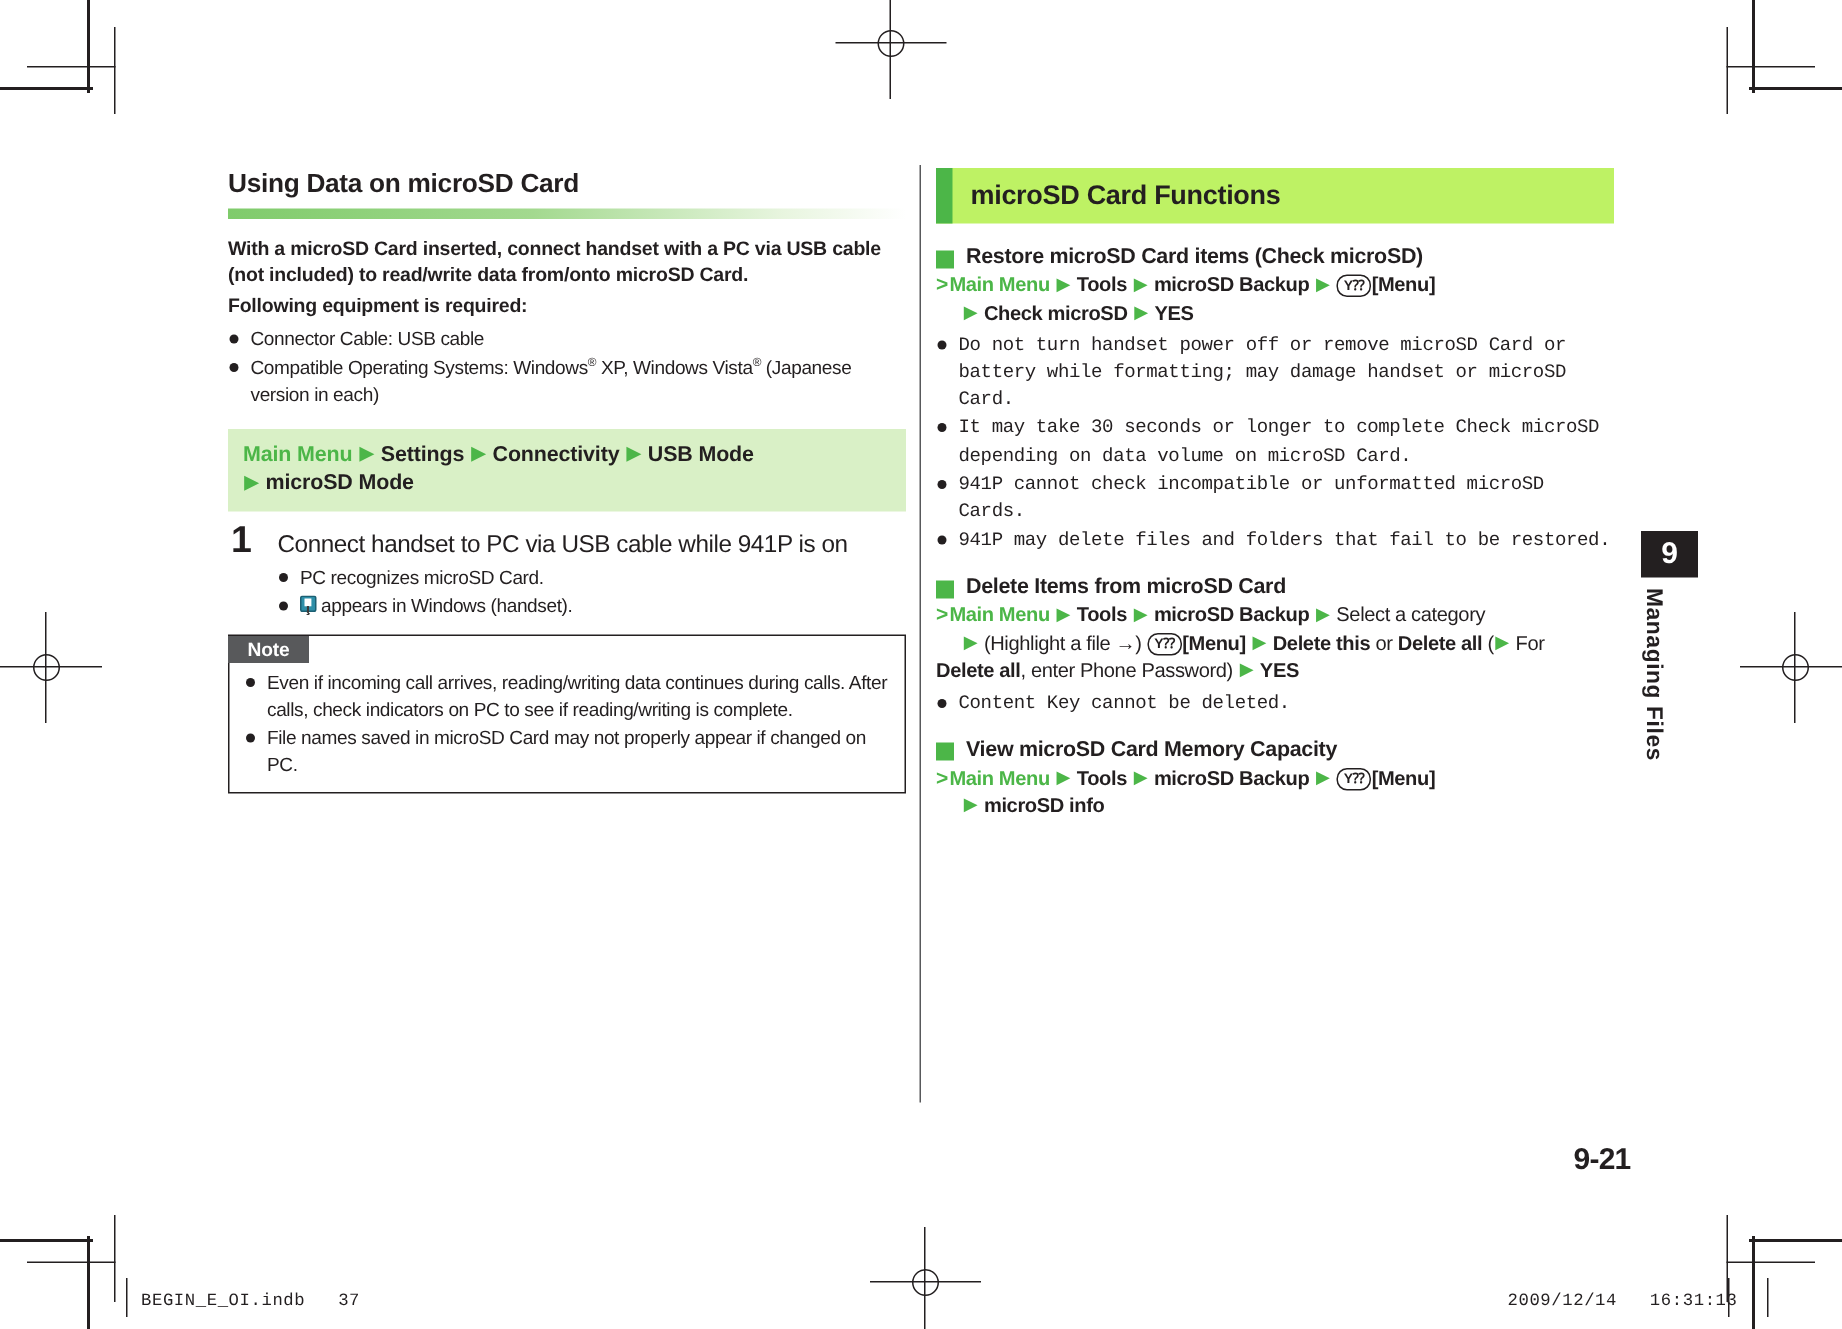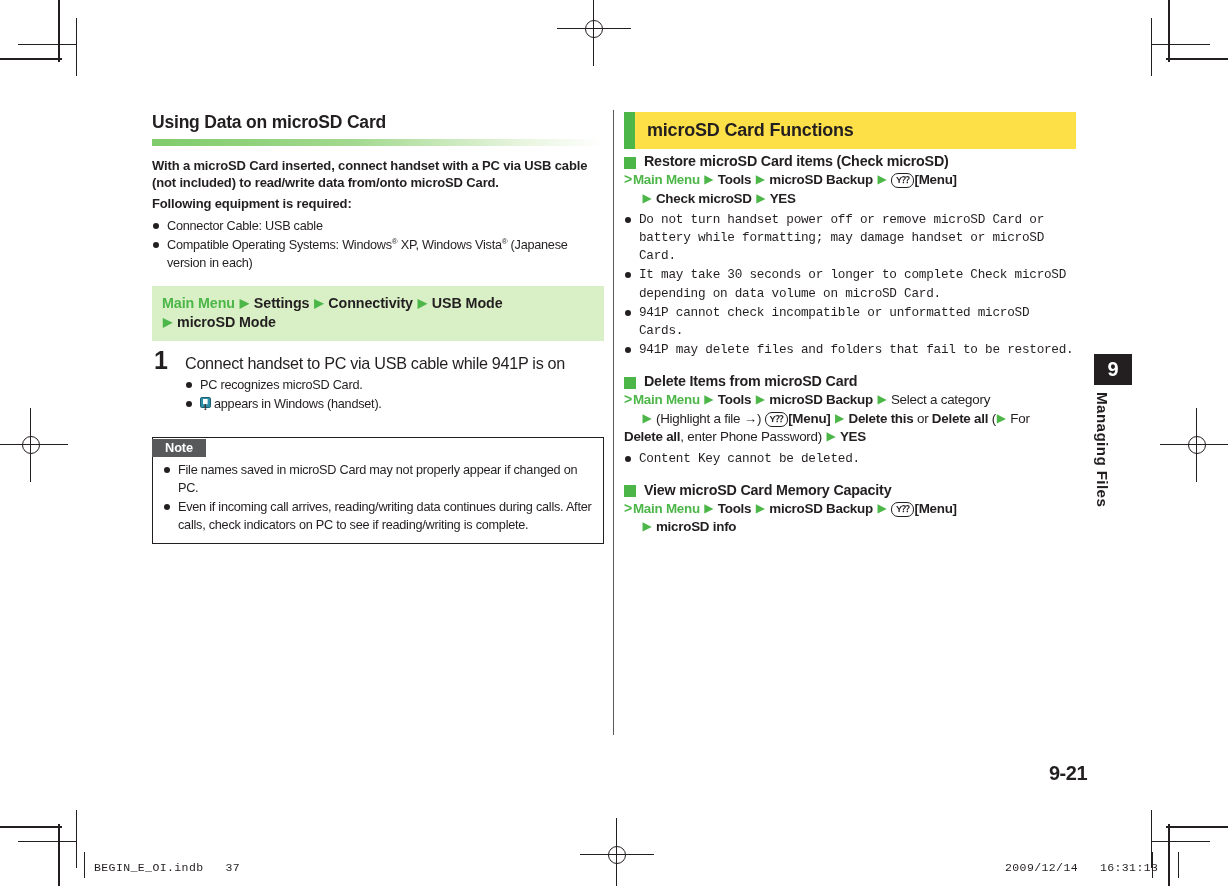--- a/index.html
+++ b/index.html
@@ -146,44 +146,44 @@
   .usb-icon {
     display: inline-block;
     width: 12px; height: 13px;
     vertical-align: -2px;
     margin-right: 2px;
   }
 
   
   .notebox {
     border: 1px solid #231f20;
-    margin-top: 24px;
+    margin-top: 10px;
     padding: 0 0 8px 0;
     position: relative;
   }
   .note-label {
     display: inline-block;
     background: #58595b;
     color: #ffffff;
     font-size: 12.8px;
     font-weight: bold;
     padding: 1px 13px 2px 13px;
     margin: -1px 0 4px -1px;
     letter-spacing: -0.1px;
   }
   .notebox ul.dot { padding: 0 10px 0 10px; }
   .notebox ul.dot > li { font-size: 12.7px; line-height: 1.42; }
 
   
   .bighead {
-    background: #fde047;
+    background: #bef264;
     height: 37px;
     display: flex;
     align-items: center;
-    margin-bottom: 4px;
+    margin-bottom: 14px;
   }
   .bighead .bar {
     width: 11px;
     height: 37px;
     background: #4cb648;
     margin-right: 12px;
     flex: none;
   }
   .bighead .txt {
     font-size: 18px;
@@ -380,22 +380,22 @@
               <path d="M6 11.6 q0 1.2 -1.6 1.2" stroke="#3a3a3a" stroke-width="1.1" fill="none"></path>
             </svg>
           </span><span>appears in Windows (handset).</span>
         </li>
       </ul>
     </div>
 
     <div class="notebox">
       <div class="note-label">Note</div>
       <ul class="dot">
+        <li>Even if incoming call arrives, reading/writing data continues during calls. After calls, check indicators on PC to see if reading/writing is complete.</li>
         <li>File names saved in microSD Card may not properly appear if changed on PC.</li>
-        <li>Even if incoming call arrives, reading/writing data continues during calls. After calls, check indicators on PC to see if reading/writing is complete.</li>
       </ul>
     </div>
   </div>
 
   <div class="col-right">
 
     <div class="bighead">
       <div class="bar"></div>
       <div class="txt">microSD Card Functions</div>
     </div>

